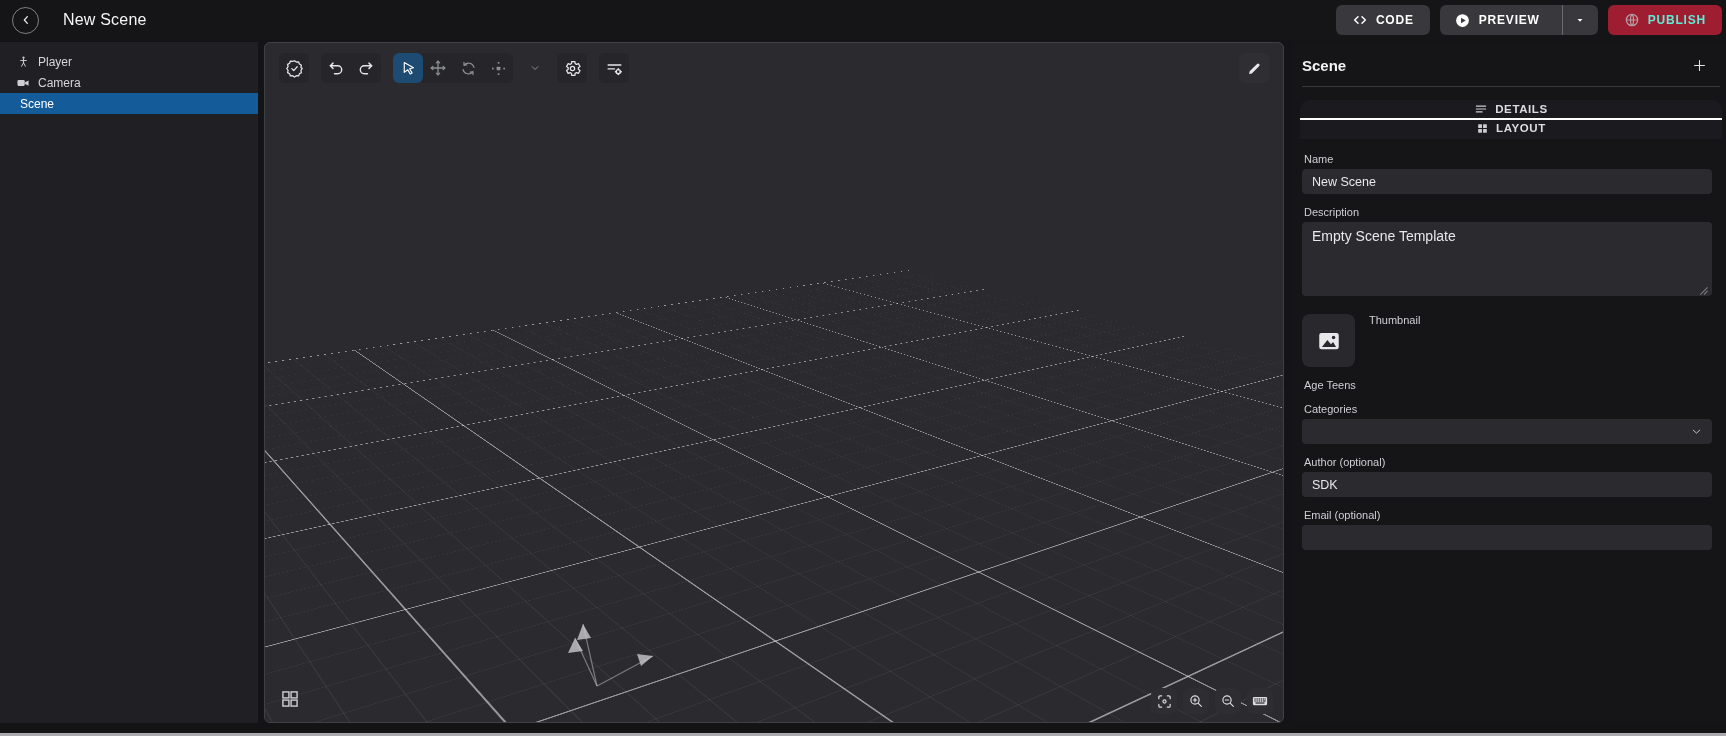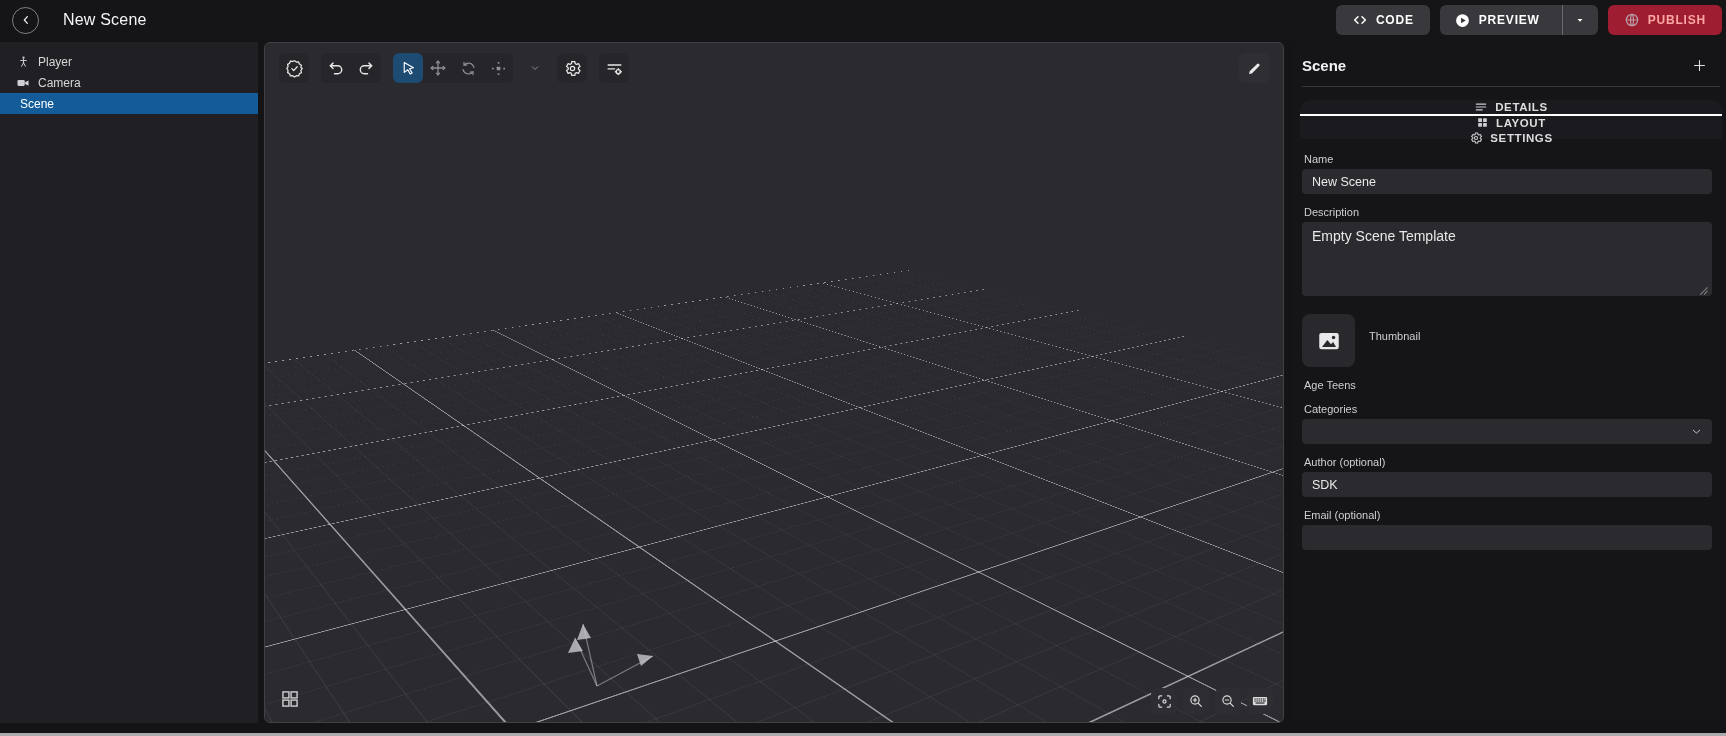--- a/index.html
+++ b/index.html
@@ -13,21 +13,21 @@
     display:flex; align-items:center; justify-content:center; margin-left:12px; cursor:pointer; background:transparent; }
   .page-title { margin-left:24px; font-size:16px; color:#f4f4f6; letter-spacing:.2px; }
   .topbar-right { margin-left:auto; display:flex; align-items:center; gap:10px; margin-right:4px; }
   .tb-btn { height:30px; border:none; border-radius:6px; background:#39393d; color:#ffffff;
     font-family:inherit; font-size:12px; font-weight:bold; letter-spacing:.8px;
     display:flex; align-items:center; gap:8px; padding:0 16px; cursor:pointer; }
   .split { display:flex; padding:0; overflow:hidden;text-align:right; }
   .split .split-main { display:flex; align-items:center; gap:8px; padding:0 14px; height:100%; cursor:pointer; }
   .split .split-caret { width:36px; height:100%; display:flex; align-items:center; justify-content:center;
     border-left:1px solid rgba(255,255,255,.25); cursor:pointer; }
-  .publish { background:#9f1d31; color:#fca5a5; }
+  .publish { background:#9f1d31; color:#5eead4; }
 
   
   .main { position:absolute; left:0; top:42px; right:0; bottom:13px; }
   .bottom-line { position:absolute; left:0; right:0; bottom:0; height:3px; background:#aaaaae; }
 
   
   .sidebar { position:absolute; left:0; top:0; bottom:0; width:258px; background:#202024; padding-top:9px; }
   .tree-item { height:21px; display:flex; align-items:center; gap:8px; padding-left:16px;
     font-size:12px; color:#d6d6d9; cursor:pointer; }
   .tree-item .t-icon { width:14px; height:14px; display:flex; align-items:center; justify-content:center; color:#cfcfd3; }
@@ -82,21 +82,21 @@
     color:#e8e8ea; font-family:inherit; font-size:12.5px; padding:0 10px; outline:none; }
   .f-input::placeholder { color:#8a8a90; }
   .f-textarea { width:100%; height:74px; background:#2b2b2f; border:none; border-radius:4px;
     color:#e8e8ea; font-family:inherit; font-size:14px; padding:6px 10px; outline:none; resize:none; }
   .ta-wrap { position:relative; }
   .ta-resize { position:absolute; right:4px; bottom:5px; pointer-events:none; color:rgba(255,255,255,.4); }
   .thumb-row { display:flex; gap:12px; margin-top:14px; }
   .thumb-box { width:53px; height:53px; background:#29292d; border-radius:8px; flex:0 0 auto;
     display:flex; align-items:center; justify-content:center; cursor:pointer; border:none; color:#e8e8ea; }
   .thumb-col { flex:1; min-width:0; }
-  .thumb-col .f-label { margin-top:16px; }
+  .thumb-col .f-label { margin-top:0; }
   .file-row { display:flex; align-items:center; gap:10px; }
   .folder-btn { background:transparent; border:none; color:#cfcfd3; cursor:pointer; width:22px; height:22px;
     display:flex; align-items:center; justify-content:center; flex:0 0 auto; }
   .f-select { width:100%; height:25px; background:#2b2b2f; border-radius:4px; display:flex;
     align-items:center; font-size:12.5px; color:#e8e8ea; padding:0 10px; cursor:pointer; position:relative; }
   .f-select .sel-chevron { position:absolute; right:9px; color:#c6c6ca; display:flex; }
 
   svg { display:block; }
 </style>
 </head>
@@ -389,29 +389,20 @@
         <span class="tab-icon">
           <svg width="13" height="13" viewBox="0 0 24 24" fill="currentColor">
               <rect x="4" y="4" width="7" height="7" rx="1"></rect>
               <rect x="13" y="4" width="7" height="7" rx="1"></rect>
               <rect x="4" y="13" width="7" height="7" rx="1"></rect>
               <rect x="13" y="13" width="7" height="7" rx="1"></rect>
             </svg>
         </span>
         <span>LAYOUT</span>
       </button>
-      <button class="tab">
-        <span class="tab-icon">
-          <svg width="14" height="14" viewBox="0 0 24 24" fill="none" stroke="currentColor" stroke-width="1.8" stroke-linejoin="round">
-              <path d="M19.4 13a7.5 7.5 0 0 0 0-2l2.1-1.6-2-3.5-2.5 1a7.5 7.5 0 0 0-1.7-1L15 3.3h-4l-.3 2.6a7.5 7.5 0 0 0-1.7 1l-2.5-1-2 3.5L6.6 11a7.5 7.5 0 0 0 0 2l-2.1 1.6 2 3.5 2.5-1a7.5 7.5 0 0 0 1.7 1l.3 2.6h4l.3-2.6a7.5 7.5 0 0 0 1.7-1l2.5 1 2-3.5z"></path>
-              <circle cx="12" cy="12" r="2.7"></circle>
-            </svg>
-        </span>
-        <span>SETTINGS</span>
-      </button>
     </div>
 
     <div class="fields">
       <div class="f-label">Name</div>
       <input class="f-input" type="text" value="New Scene" style="">
 
       <div class="f-label">Description</div>
       <div class="ta-wrap">
         <textarea class="f-textarea" style="">Empty Scene Template</textarea>
         <span class="ta-resize">

